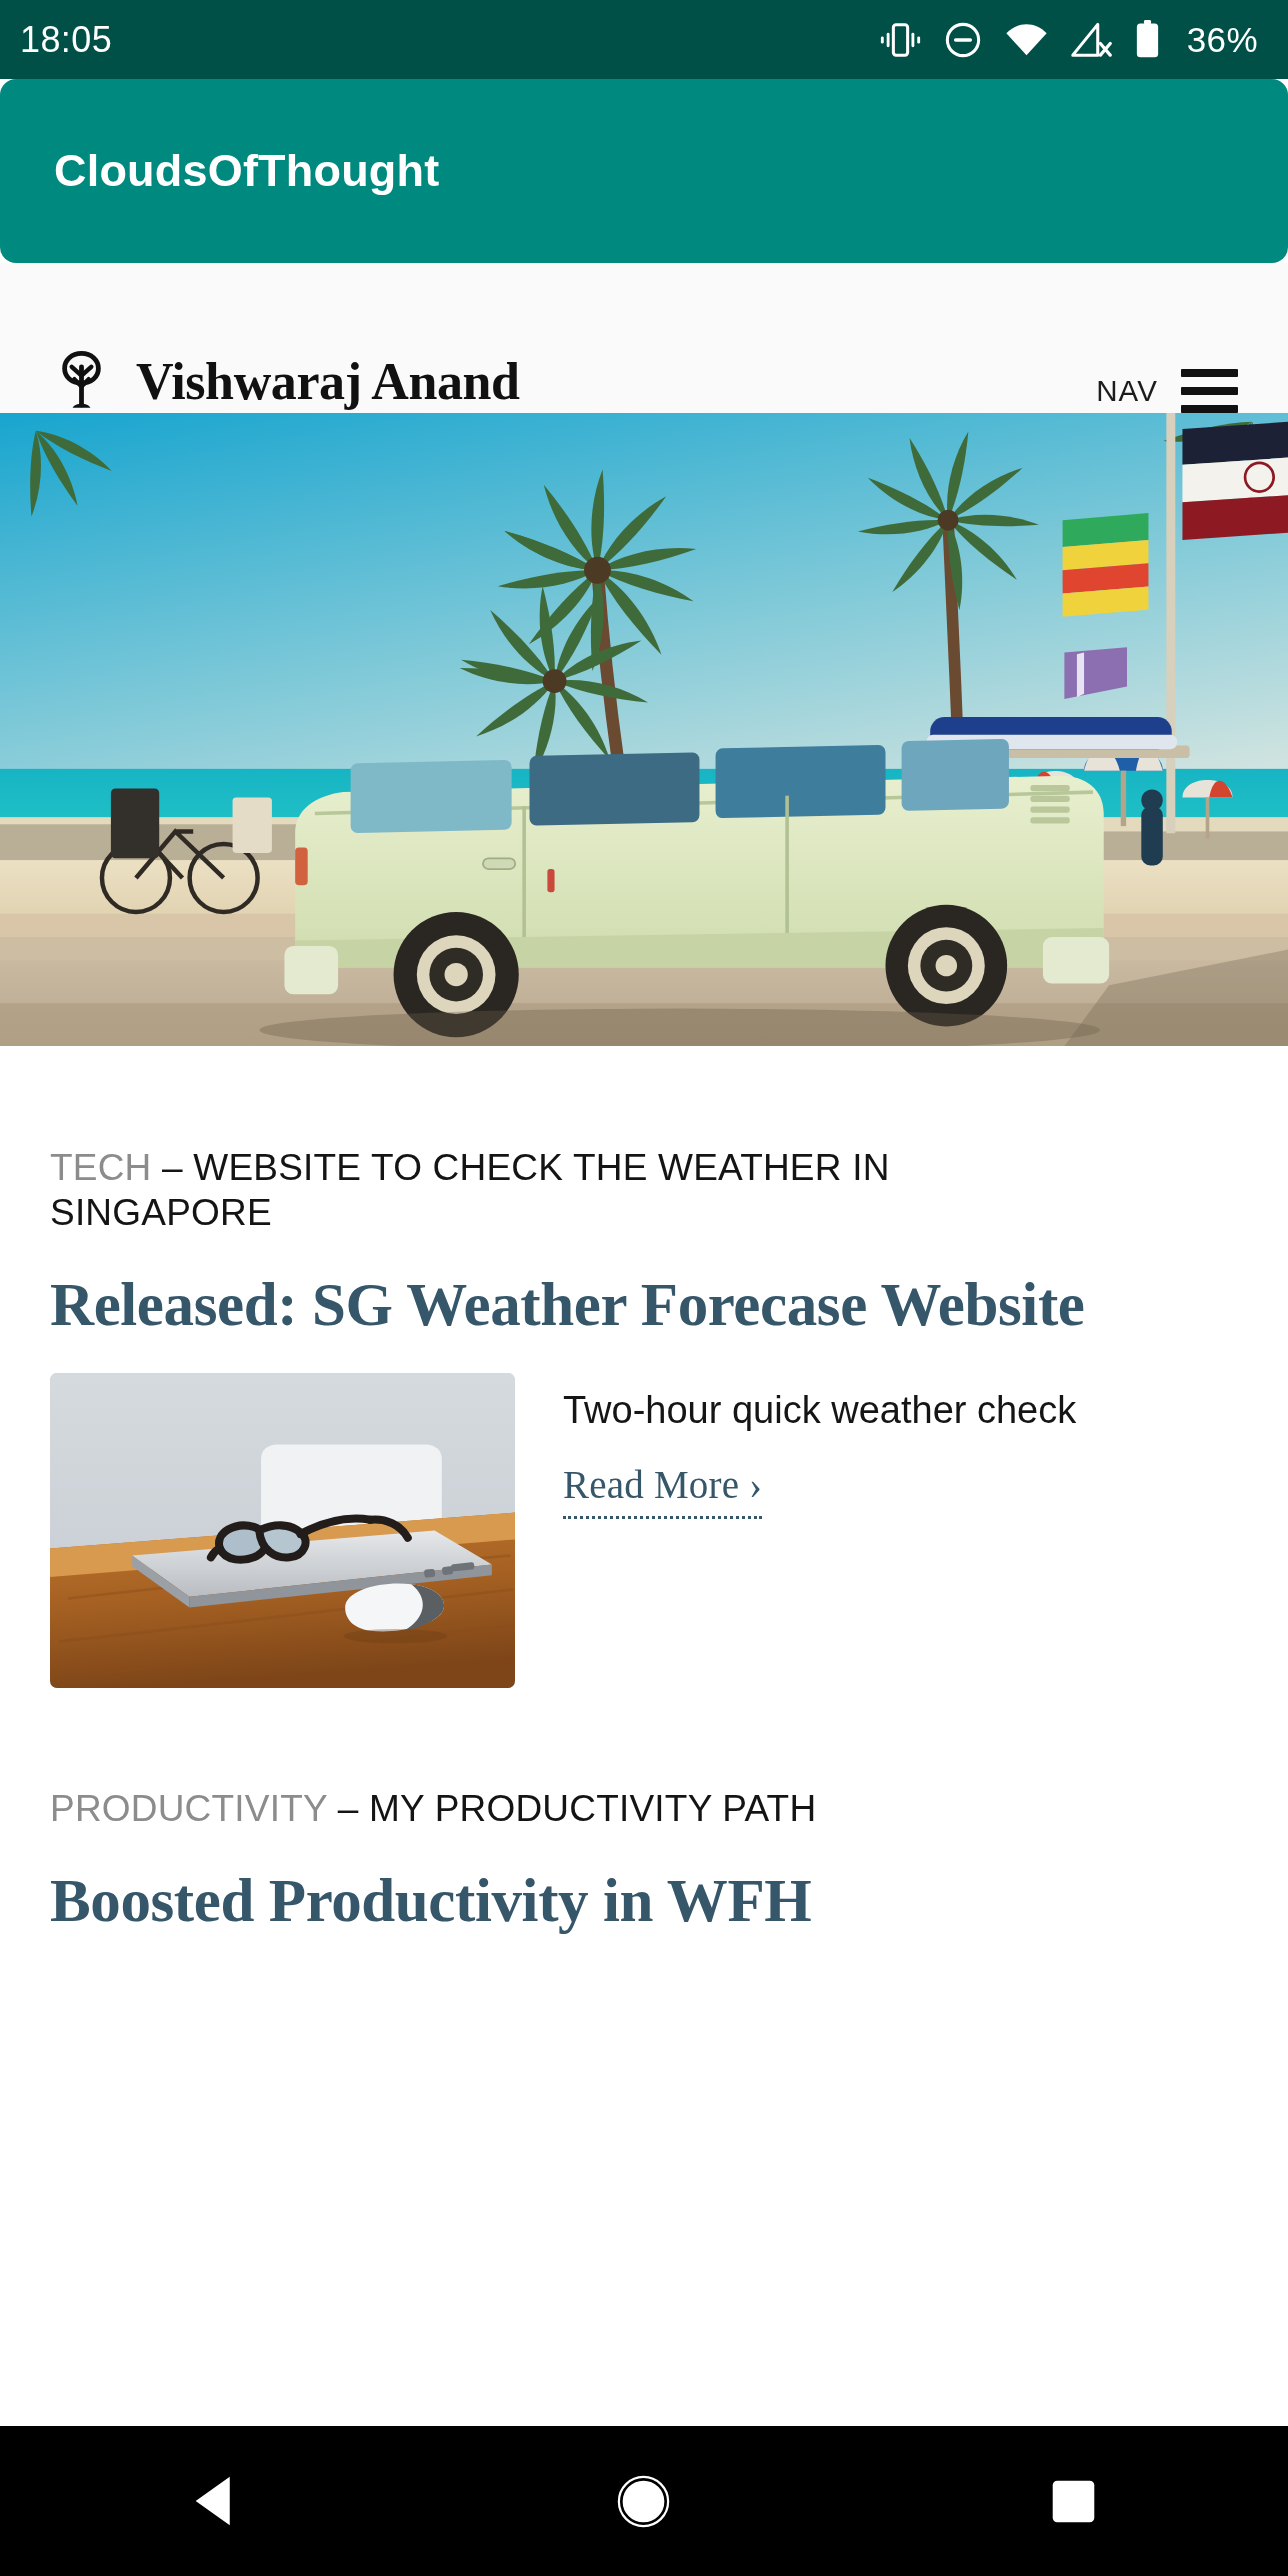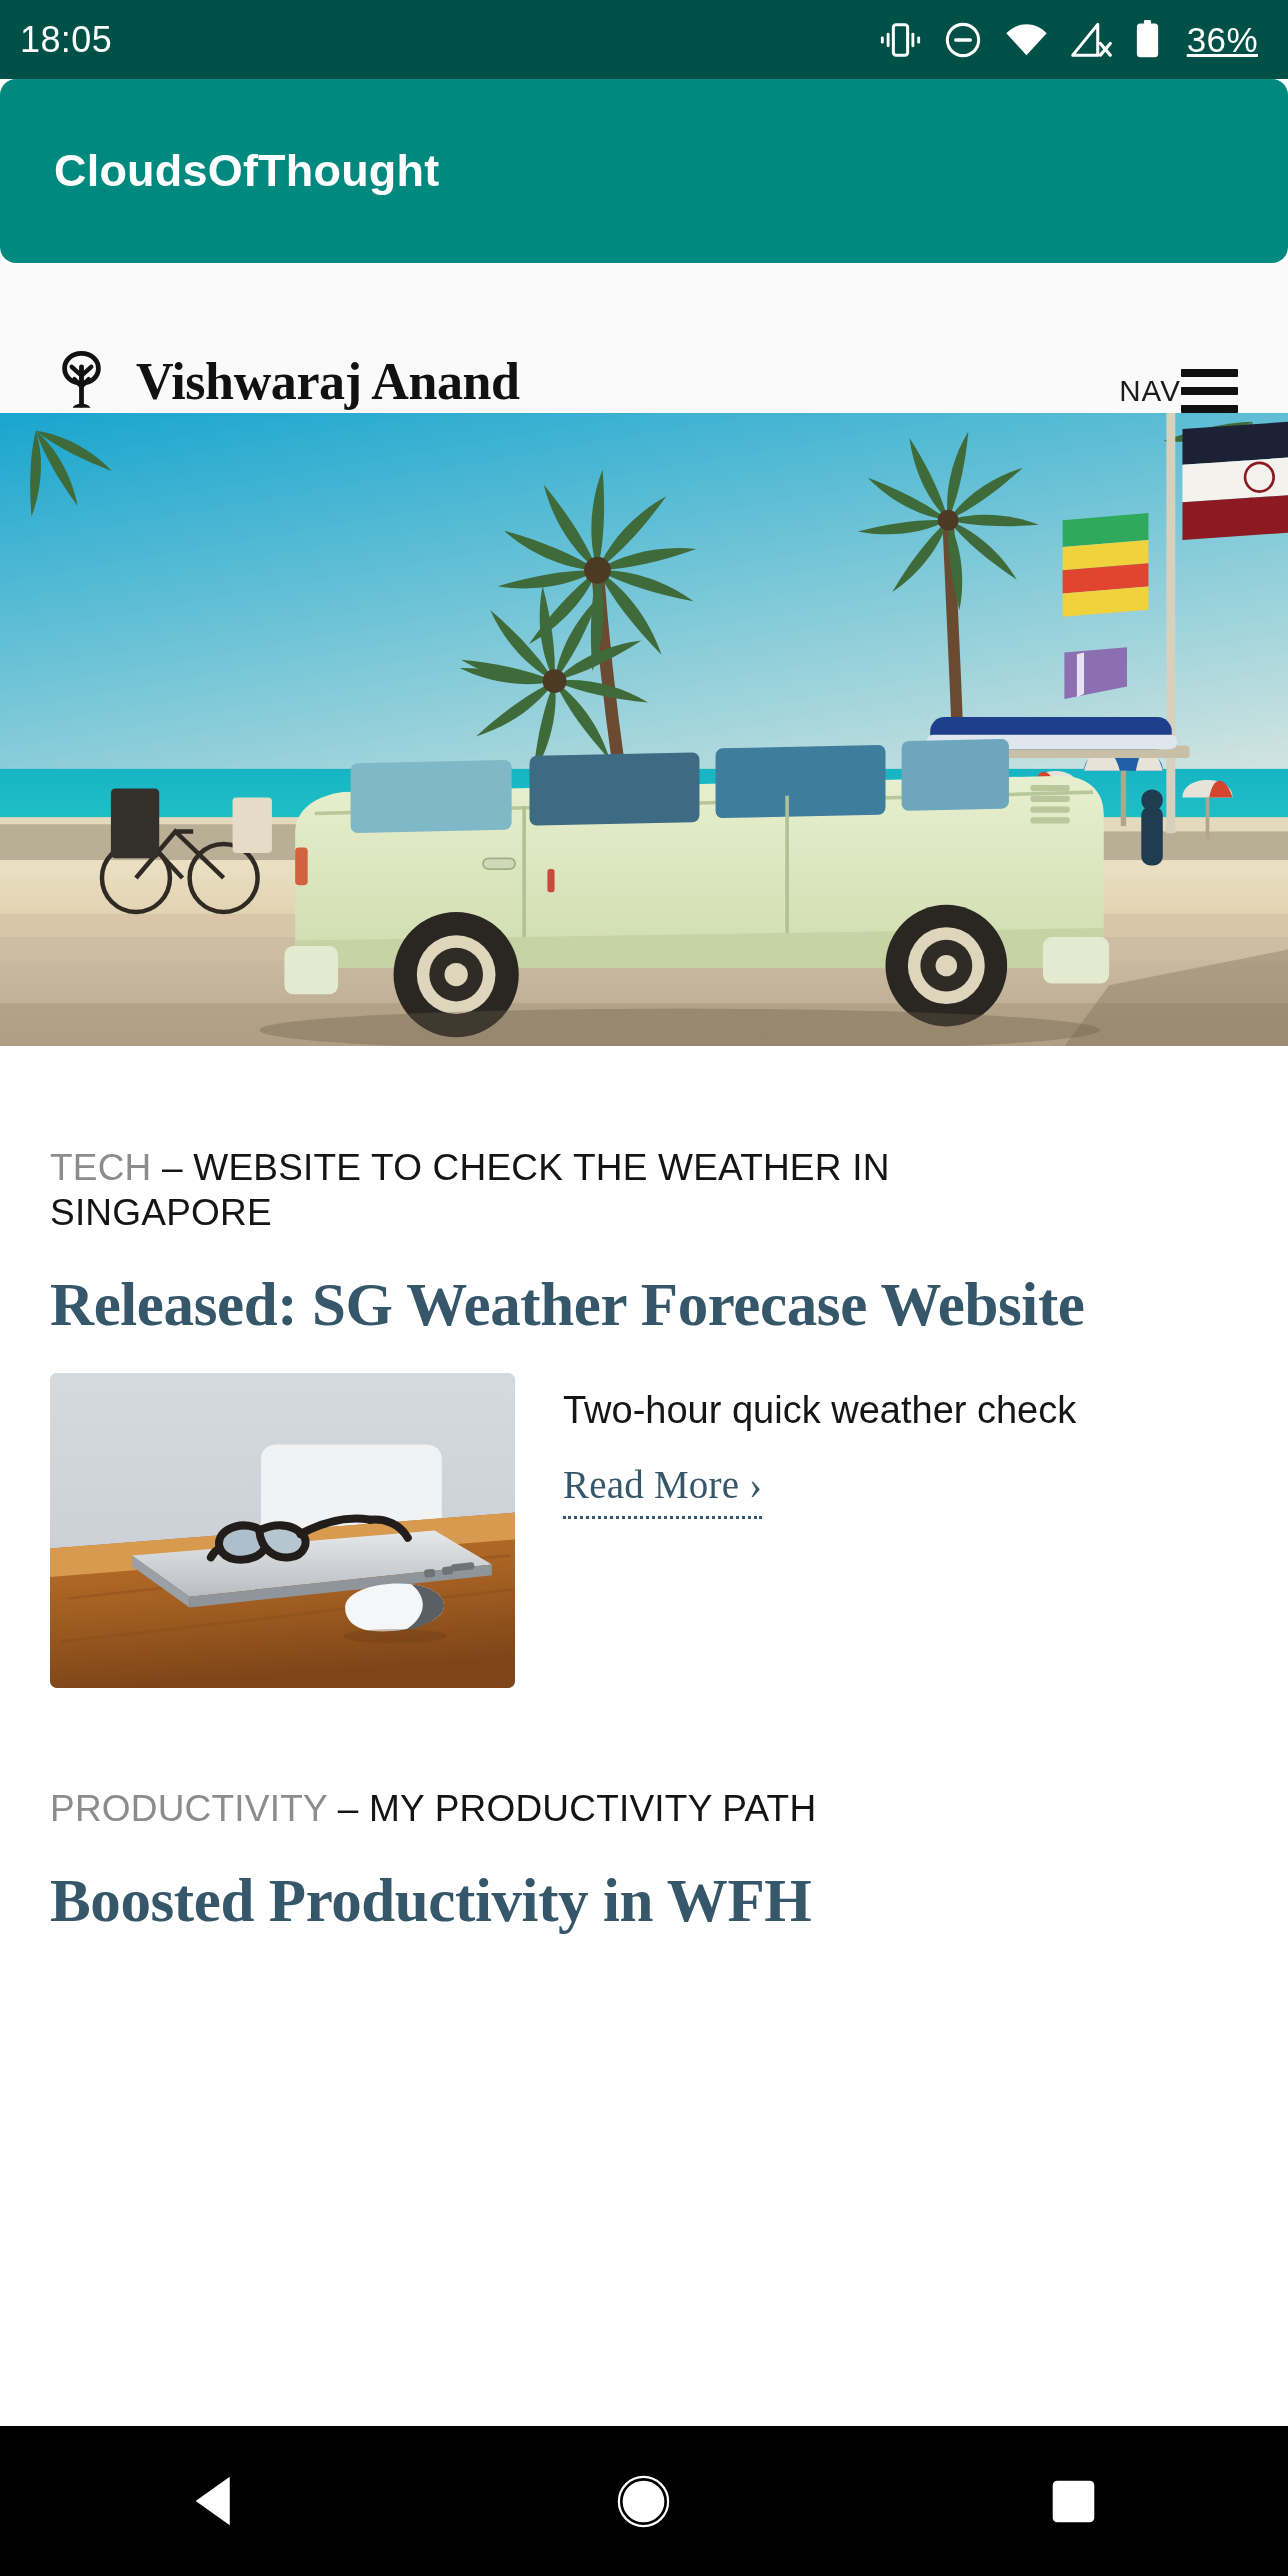--- a/index.html
+++ b/index.html
@@ -20,21 +20,20 @@
   }
   .status-time {
     color:#ffffff; font-size:36px; font-weight:400; letter-spacing:0.4px;
     font-family:"Liberation Sans", sans-serif;
   }
   .status-icons { display:flex; align-items:center; gap:23px; }
   .status-icons svg { display:block; }
   .battery-pct {
     color:#ffffff; font-size:35px; font-weight:400; margin-left:3.6px;
     letter-spacing:0.4px;
-    text-decoration:underline;
   }
 
   
   .appbar {
     position:absolute; top:79px; left:0; width:1288px; height:184px;
     background:#00897e;
     display:flex; align-items:center;border-radius:16px;
   }
   .appbar-title {
     color:#ffffff; font-size:45px; font-weight:700; padding-left:54px;
@@ -48,21 +47,21 @@
     display:flex; align-items:flex-end; justify-content:space-between;
     padding:0 50px 0 50px;
   }
   .brand { display:flex; align-items:center; gap:23px; }
   .brand-logo { width:63px; height:64px; display:block; }
   .brand-name {
     font-family:"Liberation Serif", serif;
     font-size:52px; font-weight:700; color:#111111; letter-spacing:-0.4px;
     white-space:nowrap;
   }
-  .navgroup { display:flex; align-items:center; }
+  .navgroup { display:flex; align-items:center; gap:23px; }
   .nav-label {
     font-size:29.5px; font-weight:400; color:#1c1c1c; letter-spacing:1.1px;
   }
   .hamburger { display:flex; flex-direction:column; gap:9.8px; width:57px; }
   .hamburger span { display:block; height:8px; background:#111; border-radius:0.9px; }
 
   
   .hero {
     position:absolute; top:413px; left:0; width:1288px; height:633px;
     overflow:hidden; background:#1ea9c8;

